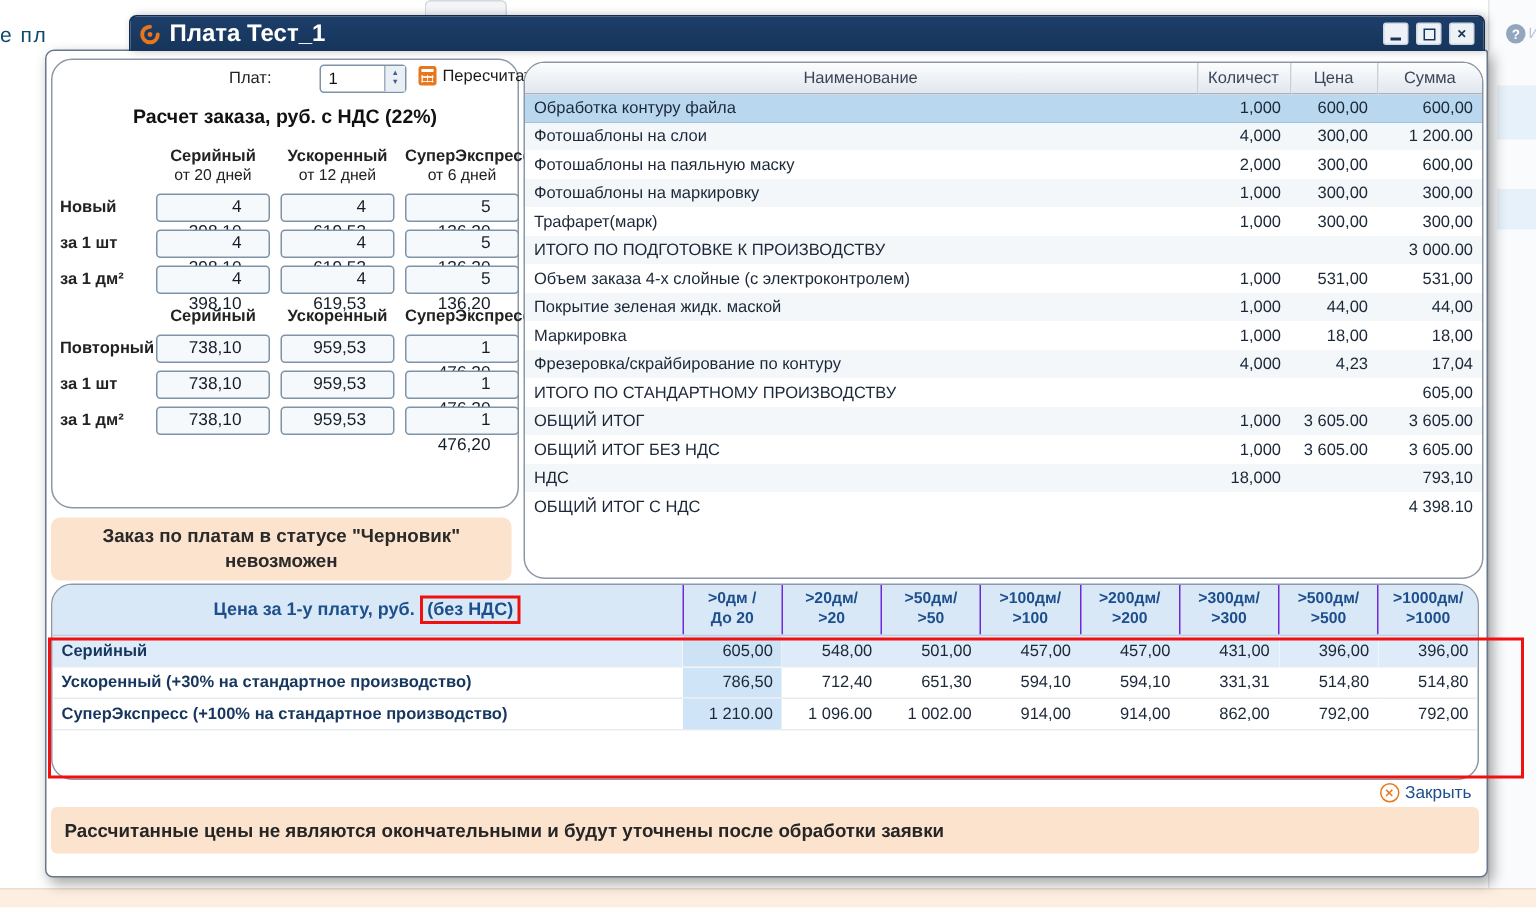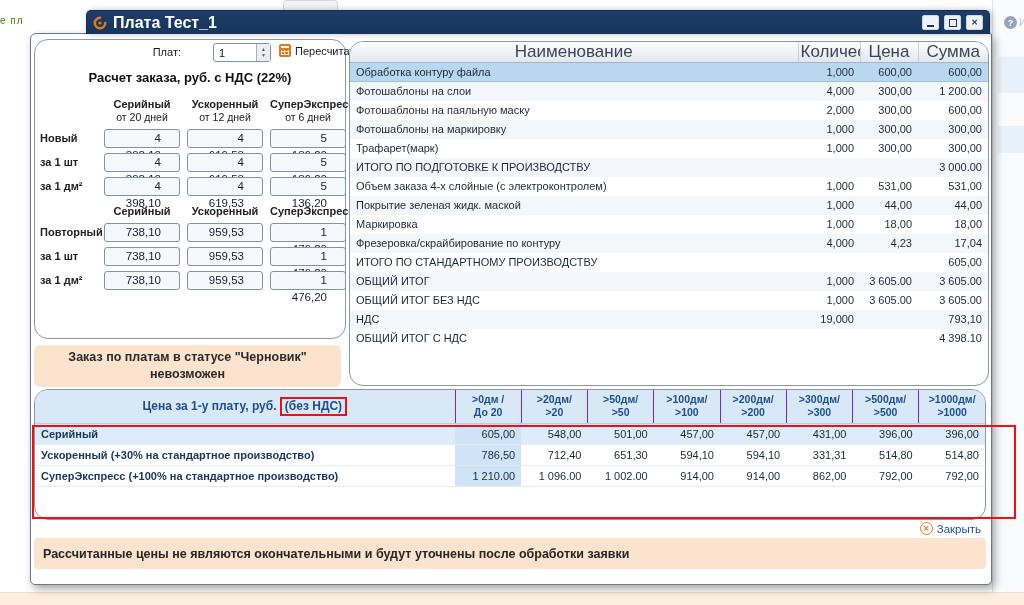--- a/index.html
+++ b/index.html
@@ -3,21 +3,21 @@
 <meta charset="utf-8">
 <style>
   html,body{margin:0;padding:0;}
   body{
     width:1024px;height:605px;position:relative;overflow:hidden;
     background:#ffffff;
     font-family:"Liberation Sans", sans-serif;
     -webkit-font-smoothing:antialiased;
   }
   
-  .bg-partial-text{position:absolute;left:0;top:15px;font-size:10px;color:#4d7c0f;letter-spacing:1px;}
+  .bg-partial-text{position:absolute;left:0;top:15px;font-size:14px;color:#0c4a6e;letter-spacing:1px;}
   .bg-tab{position:absolute;left:283px;top:0;width:53px;height:9px;border:1px solid #d3d8de;border-bottom:none;border-radius:4px 4px 0 0;background:#f3f5f7;}
   .bg-right-strip{position:absolute;left:992px;top:0;width:32px;height:605px;background:#fafbfc;border-left:1px solid #e2e6ea;}
   .bg-band{position:absolute;left:998px;width:26px;background:#e7f1fa;}
   .band1{top:57px;height:36px;}
   .band2{top:126px;height:27px;}
   .bg-help{position:absolute;left:1004px;top:16px;width:13px;height:13px;border-radius:50%;background:#93a6bd;color:#fff;font-size:9px;font-weight:bold;display:flex;align-items:center;justify-content:center;}
   .bg-help-text{position:absolute;left:1019px;top:17px;font-size:10px;color:#b9c5d4;}
   .bg-bottom-strip{position:absolute;left:0;top:592px;width:1024px;height:13px;background:#fcefe2;border-top:1px solid #f0ddc9;}
 
   
@@ -69,21 +69,21 @@
   .draft-warning{position:absolute;left:3px;top:311px;width:307px;height:42px;background:#fbe3cd;border-radius:6px;
     display:flex;align-items:center;justify-content:center;text-align:center;
     font-size:12.5px;font-weight:bold;color:#2a2a2a;line-height:1.35;padding:0 14px;box-sizing:border-box;}
 
   
   .items-panel{left:318px;top:7px;width:640px;height:345px;overflow:hidden;}
   table{border-collapse:collapse;width:100%;table-layout:fixed;}
   .items-table{font-size:11px;}
   .items-table th{
     background:linear-gradient(#fcfdfe,#e1e7ee);border-bottom:1px solid #aab4c0;border-left:1px solid #c9d0d9;
-    color:#3a4658;font-weight:normal;height:20px;font-size:17px;text-align:center;
+    color:#3a4658;font-weight:normal;height:20px;font-size:11px;text-align:center;
     overflow:hidden;white-space:nowrap;padding:0 2px;box-sizing:border-box;
   }
   .items-table th:first-child{border-left:none;}
   .items-table td{height:19px;padding:0 6px;color:#1c2838;overflow:hidden;white-space:nowrap;box-sizing:border-box;}
   .items-table td.num{text-align:right;}
   .items-table tr:nth-child(even) td{background:#f3f7fa;}
   .items-table tr.hl td{background:#b9d8ef;border-top:1px solid #9cc3e2;border-bottom:1px solid #9cc3e2;}
   .col-name{width:auto;}
   .col-qty{width:62px;}
   .col-price{width:58px;}
@@ -287,21 +287,21 @@
             <td class="num">3 605.00</td>
           </tr>
           <tr>
             <td class="name">ОБЩИЙ ИТОГ БЕЗ НДС</td>
             <td class="num">1,000</td>
             <td class="num">3 605.00</td>
             <td class="num">3 605.00</td>
           </tr>
           <tr>
             <td class="name">НДС</td>
-            <td class="num">19,000</td>
+            <td class="num">18,000</td>
             <td class="num"></td>
             <td class="num">793,10</td>
           </tr>
           <tr>
             <td class="name">ОБЩИЙ ИТОГ С НДС</td>
             <td class="num"></td>
             <td class="num"></td>
             <td class="num">4 398.10</td>
           </tr>
         </tbody>

